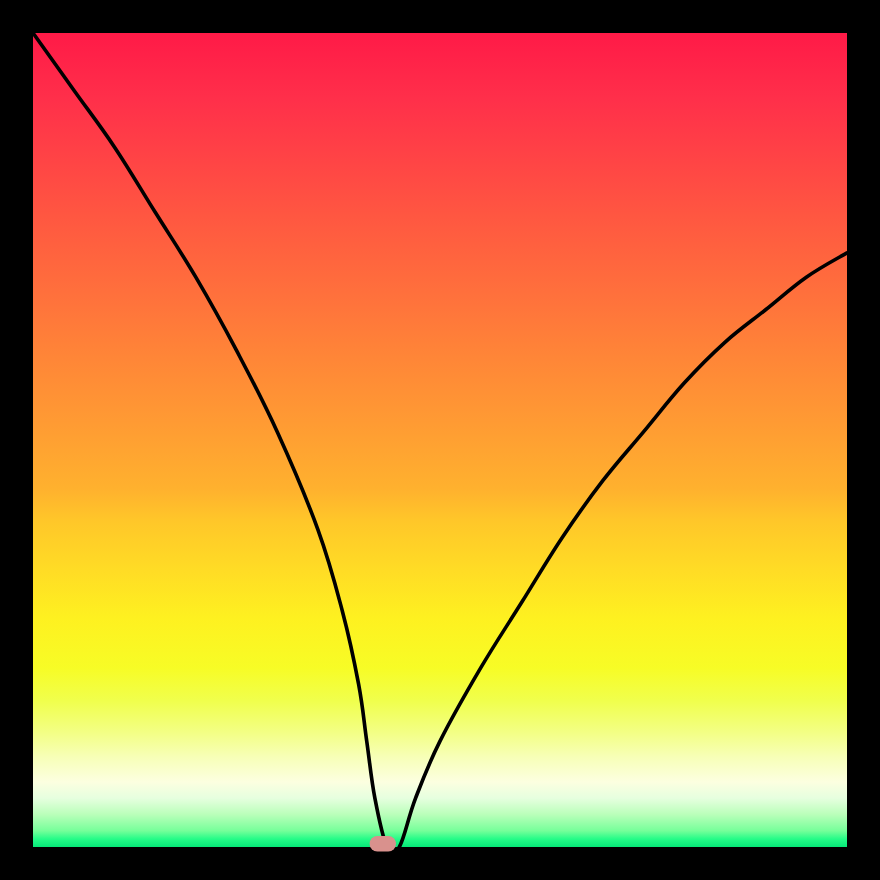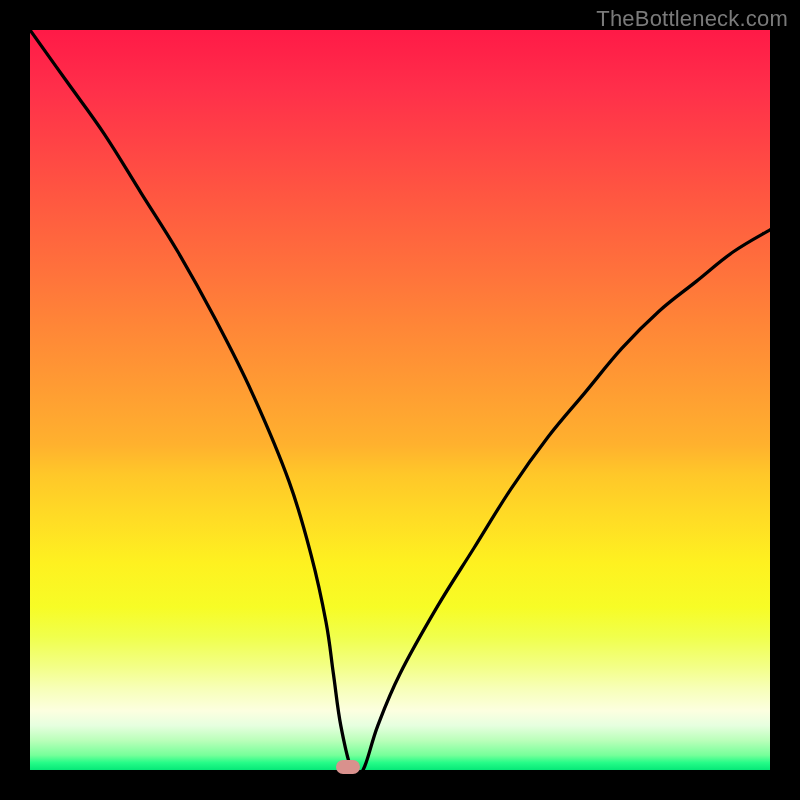--- a/index.html
+++ b/index.html
@@ -70,21 +70,20 @@
     height: 14px;
     border-radius: 7px;
     background: #d9918d;
   }
 </style>
 </head>
 <body>
 
 <div class="frame">
 
-  <div class="watermark">TheBottleneck.com</div>
 
   <div class="plot-area">
 
     <svg class="curve" width="740" height="740" viewBox="0 0 740 740">
       <path id="curve-path" fill="none" stroke="#000000" stroke-width="3.3" stroke-linecap="round" stroke-linejoin="round" d="M 0.00 0.00 C 6.73 9.42, 23.55 32.96, 37.00 51.80 C 50.45 70.64, 60.55 83.42, 74.00 103.60 C 87.45 123.78, 97.55 141.27, 111.00 162.80 C 124.45 184.33, 134.55 199.13, 148.00 222.00 C 161.45 244.87, 171.55 263.04, 185.00 288.60 C 198.45 314.16, 208.55 333.00, 222.00 362.60 C 235.45 392.20, 248.24 421.80, 259.00 451.40 C 269.76 481.00, 274.47 499.84, 281.20 525.40 C 287.93 550.96, 291.96 570.47, 296.00 592.00 C 300.04 613.53, 300.71 624.96, 303.40 643.80 C 306.09 662.64, 307.44 678.11, 310.80 695.60 C 314.16 713.09, 317.86 731.93, 321.90 740.00 C 325.94 748.07, 328.29 748.07, 333.00 740.00 C 337.71 731.93, 341.07 713.09, 347.80 695.60 C 354.53 678.11, 359.24 665.33, 370.00 643.80 C 380.76 622.27, 393.55 600.07, 407.00 577.20 C 420.45 554.33, 430.55 539.53, 444.00 518.00 C 457.45 496.47, 467.55 478.98, 481.00 458.80 C 494.45 438.62, 504.55 424.49, 518.00 407.00 C 531.45 389.51, 541.55 378.75, 555.00 362.60 C 568.45 346.45, 578.55 333.00, 592.00 318.20 C 605.45 303.40, 615.55 293.31, 629.00 281.20 C 642.45 269.09, 652.55 262.36, 666.00 251.60 C 679.45 240.84, 689.55 231.42, 703.00 222.00 C 716.45 212.58, 733.27 203.84, 740.00 199.80"></path>
     </svg>
 
     <div id="marker" class="marker" style="left: 306.2px; top: 730px;"></div>
 
   </div>

